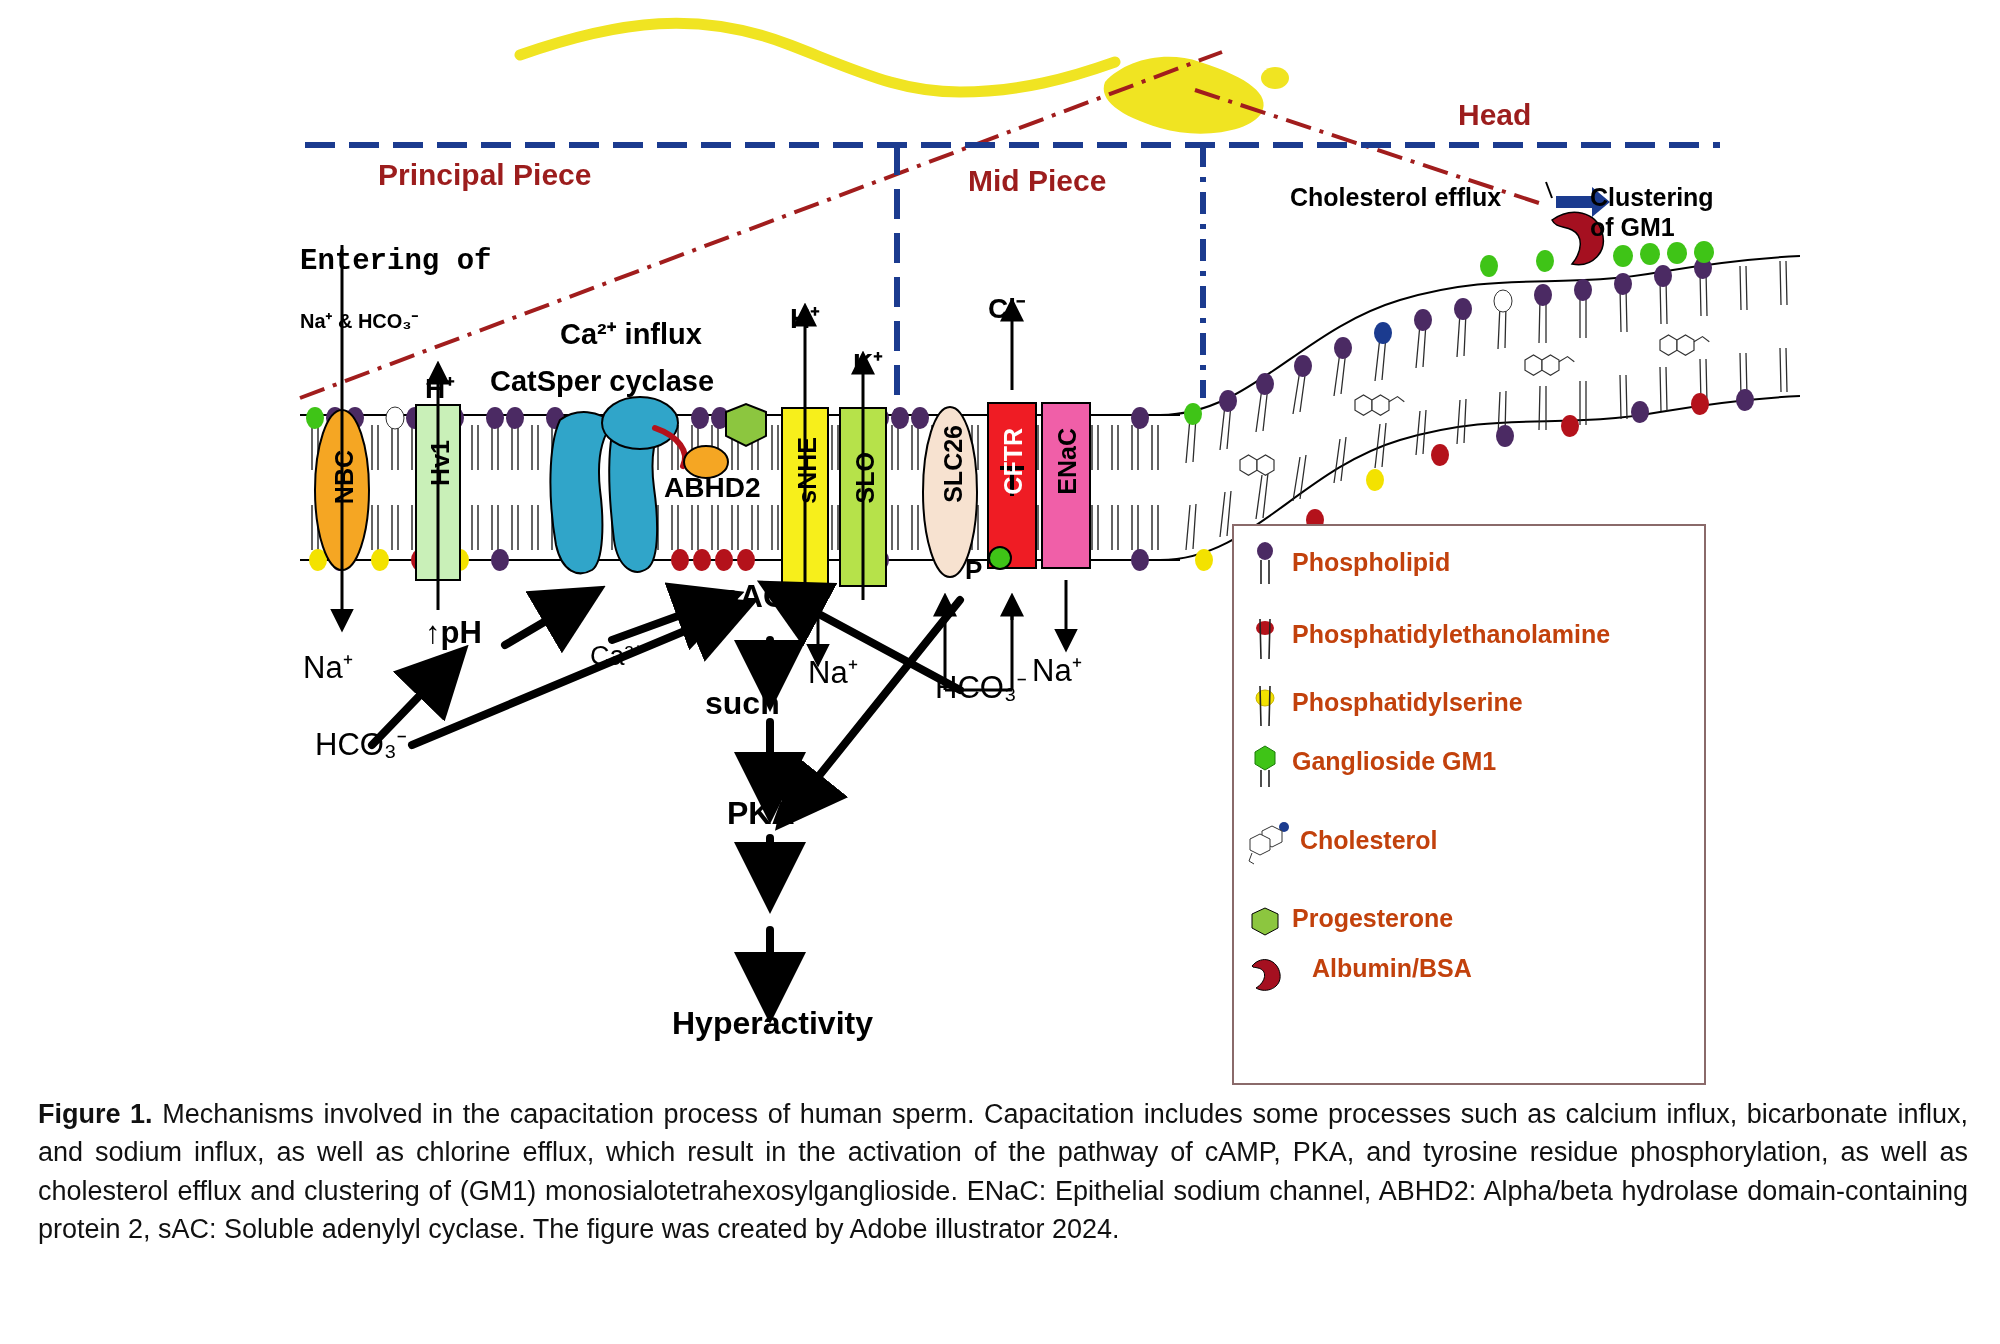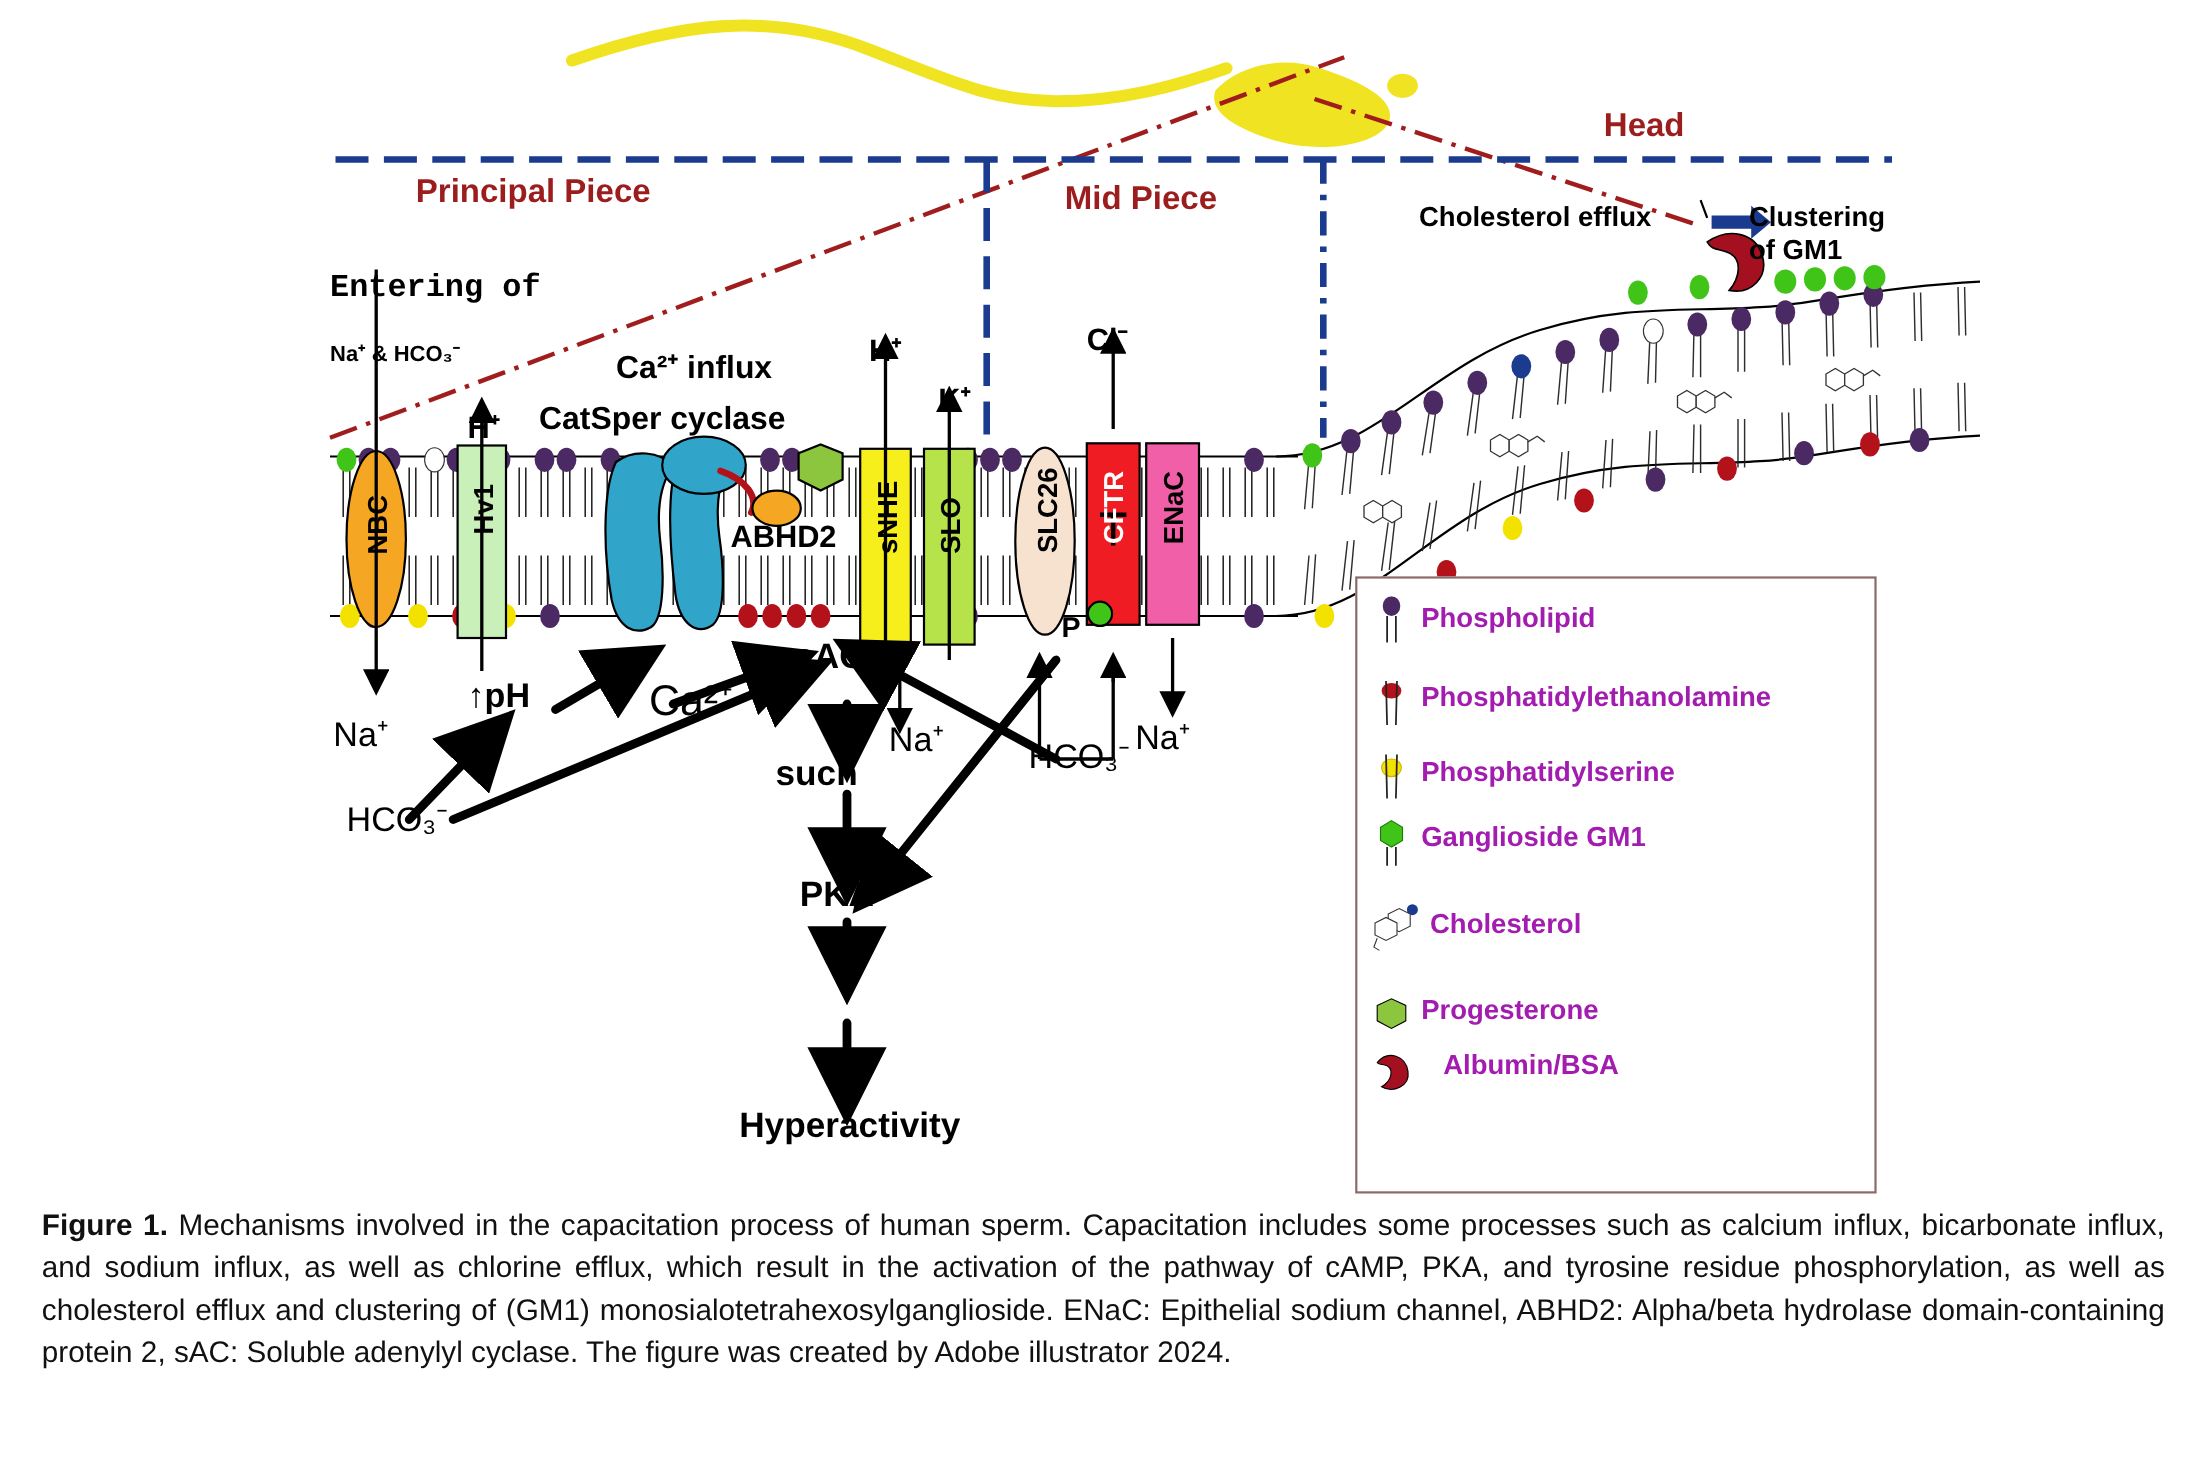--- a/index.html
+++ b/index.html
@@ -24,21 +24,21 @@
   }
   .caption{
     position:absolute;left:38px;top:1095px;width:1930px;
     font-size:27px;line-height:1.42;color:#111;text-align:justify;
   }
   .caption b{font-weight:bold;}
   .legend-box{
     position:absolute;left:1232px;top:524px;width:470px;height:557px;
     border:2px solid #8a6a6a;background:#fff;
   }
-  .legend-row{position:absolute;left:58px;font-weight:bold;font-size:25px;color:#a21caf;white-space:nowrap;}
+  .legend-row{position:absolute;left:58px;font-weight:bold;font-size:25px;color:#c2410c;white-space:nowrap;}
   .legend-ico{position:absolute;left:10px;width:42px;height:44px;}
   svg{display:block;}
 </style>
 </head>
 <body>
 
 <div id="figure">
 
   <svg width="2000" height="1080" viewBox="0 0 2000 1080">
 
@@ -402,21 +402,21 @@
   <div class="abs lbl" style="left:425px;top:368px;font-size:28px;">H⁺</div>
   <div class="abs lbl" style="left:790px;top:298px;font-size:28px;">H⁺</div>
   <div class="abs lbl" style="left:853px;top:343px;font-size:28px;">K⁺</div>
   <div class="abs lbl" style="left:988px;top:288px;font-size:28px;">Cl⁻</div>
 
   <div class="abs lbl-reg" style="left:303px;top:645px;font-size:31px;">Na⁺</div>
   <div class="abs lbl-reg" style="left:808px;top:650px;font-size:31px;">Na⁺</div>
   <div class="abs lbl-reg" style="left:1032px;top:648px;font-size:31px;">Na⁺</div>
 
   <div class="abs lbl" style="left:425px;top:615px;font-size:31px;">↑pH</div>
-  <div class="abs lbl-reg" style="left:590px;top:608px;font-size:39px;">Ca²⁺</div>
+  <div class="abs lbl-reg" style="left:590px;top:636px;font-size:27px;">Ca²⁺</div>
   <div class="abs lbl-reg" style="left:315px;top:722px;font-size:31px;">HCO₃⁻</div>
   <div class="abs lbl-reg" style="left:935px;top:665px;font-size:31px;">HCO₃⁻</div>
 
   <div class="abs lbl" style="left:722px;top:578px;font-size:32px;">sAC</div>
   <div class="abs lbl" style="left:705px;top:685px;font-size:32px;">such</div>
   <div class="abs lbl" style="left:727px;top:795px;font-size:32px;">PKA</div>
   <div class="abs lbl" style="left:672px;top:1005px;font-size:32px;">Hyperactivity</div>
 
   <div class="abs lbl" style="left:965px;top:555px;font-size:26px;">P</div>
 

